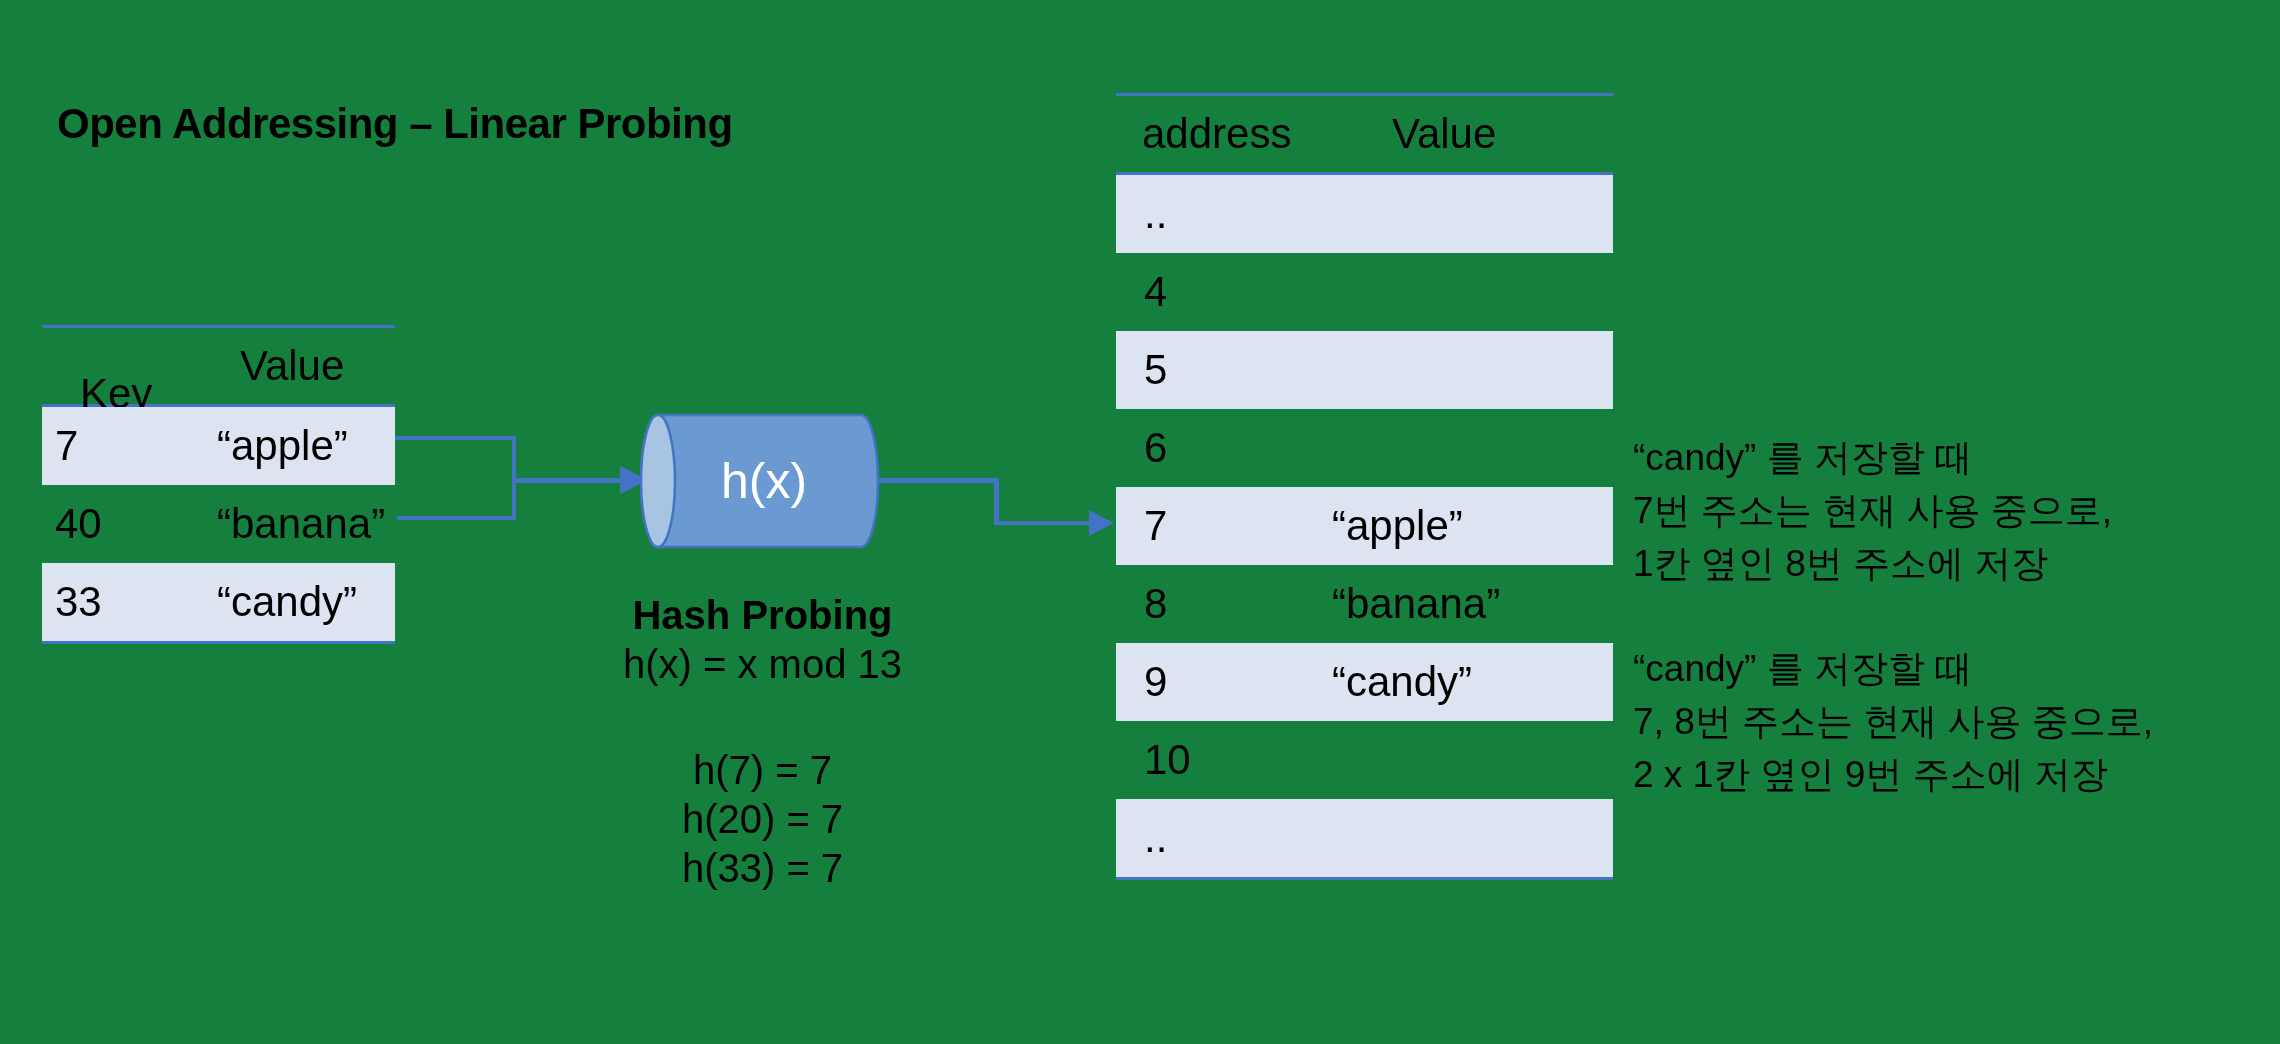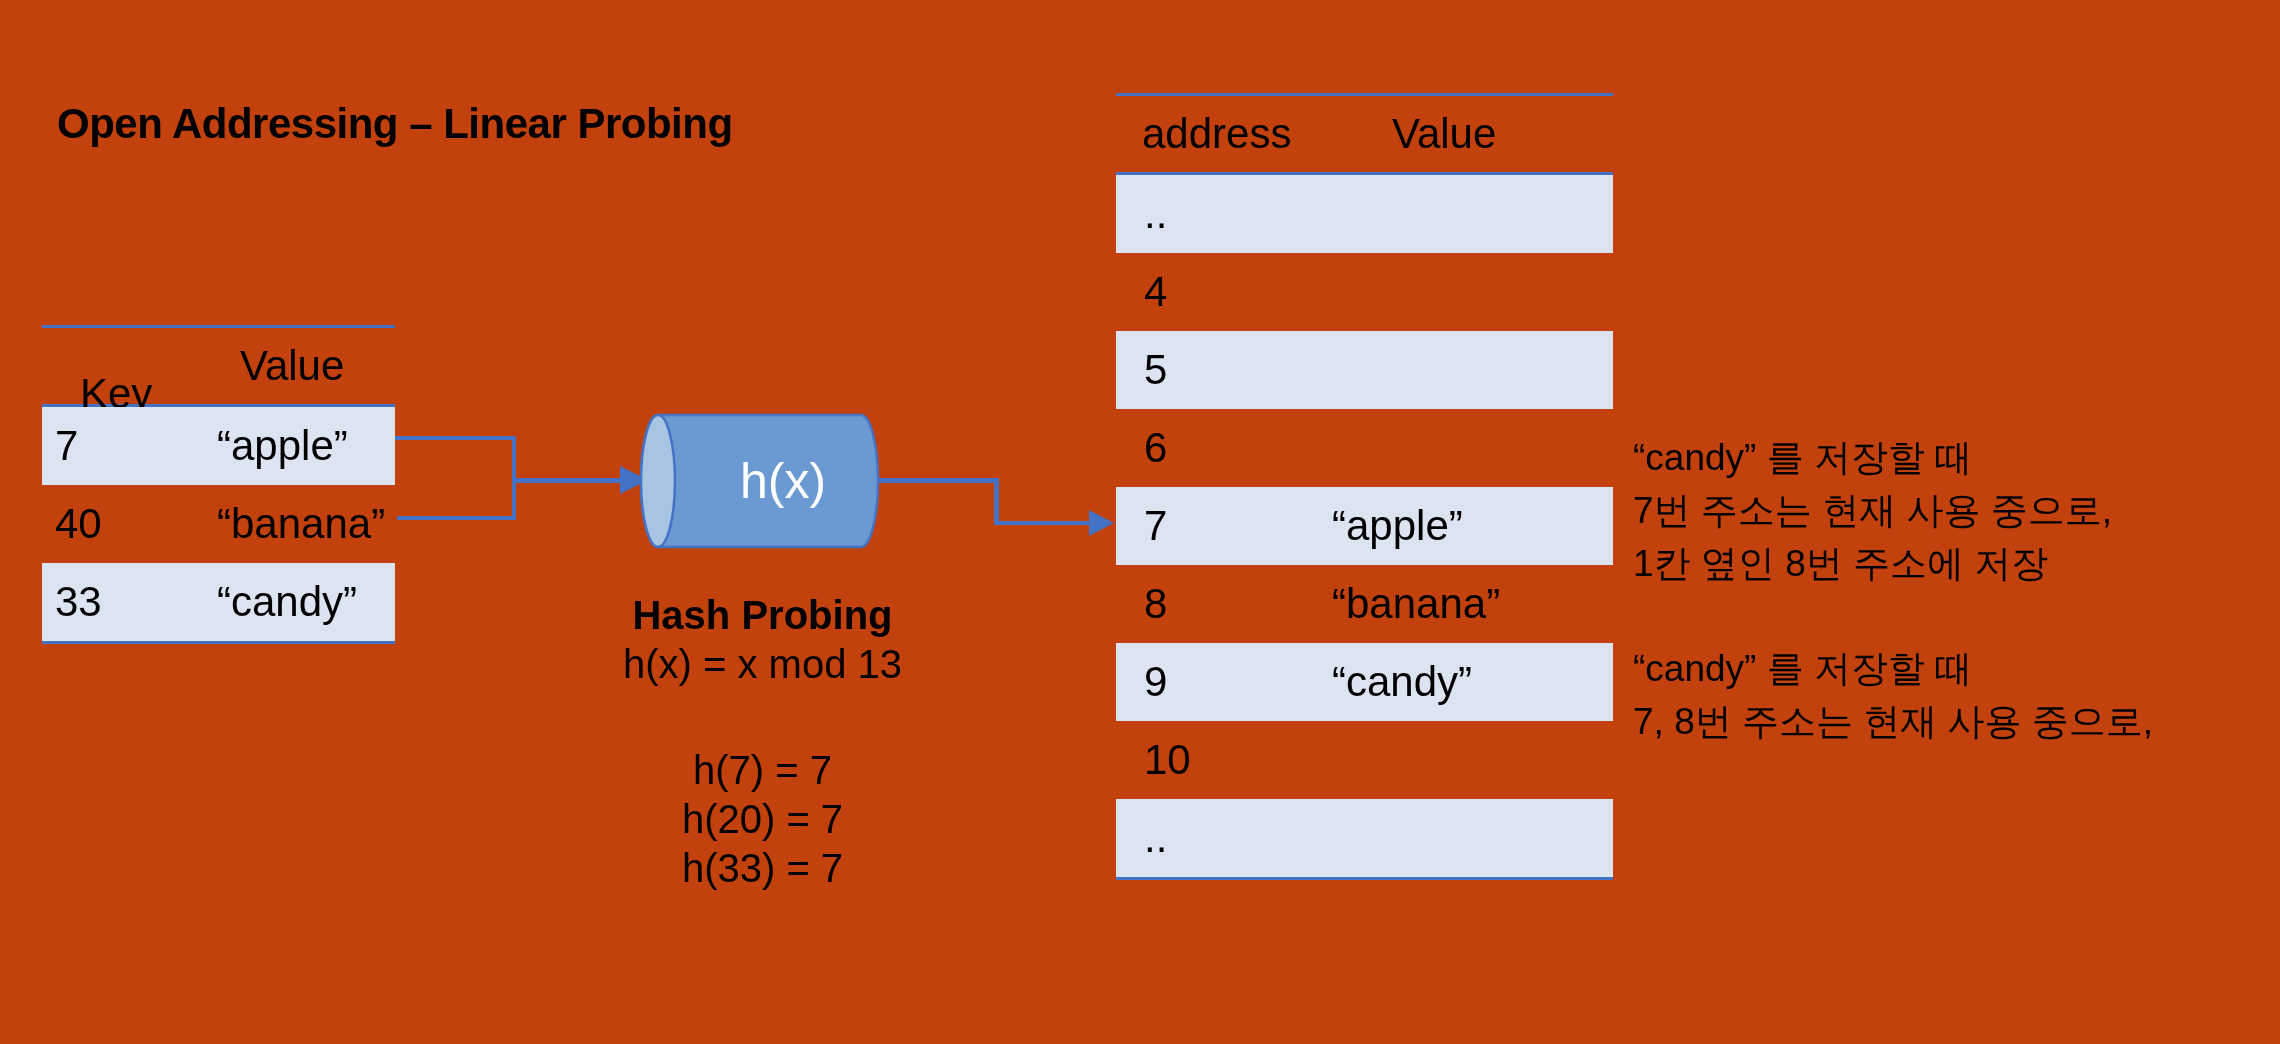--- a/index.html
+++ b/index.html
@@ -1,17 +1,17 @@
 <!DOCTYPE html>
 <html><head>
 <meta charset="utf-8">
 <style>
   html,body{margin:0;padding:0;background:#ffffff;}
   .canvas{
-    position:relative;width:2280px;height:1044px;background:#c2410c;
+    position:relative;width:2280px;height:1044px;background:#15803d;
     font-family:"Liberation Sans", sans-serif;color:#000;overflow:hidden;
   }
   .title{
     position:absolute;left:57px;top:100px;font-size:42px;font-weight:700;
     letter-spacing:-0.5px;white-space:nowrap;
   }
   
   .bline{height:3px;background:#4472C4;}
   .trow{position:relative;height:78px;}
   .trow.header{height:76px;font-weight:400;}
@@ -26,21 +26,21 @@
   .atbl .h1{left:26px;} .atbl .h2{left:276px;}
   .atbl .c1{left:28px;} .atbl .c2{left:216px;}
   
   .cline{position:absolute;background:#4472C4;}
   .ahead{position:absolute;width:0;height:0;}
   .ahead.right{border-top:14px solid transparent;border-bottom:14px solid transparent;border-left:28px solid #4472C4;}
   .ahead2.right{border-top:13px solid transparent;border-bottom:13px solid transparent;border-left:25px solid #4472C4;}
   
   .cyl{position:absolute;left:630px;top:403px;}
   .cyl-label{
-    position:absolute;left:678px;top:452px;width:210px;text-align:center;
+    position:absolute;left:659px;top:452px;width:210px;text-align:center;
     font-size:50px;color:#ffffff;line-height:58px;white-space:nowrap;
   }
   
   .hashblock{
     position:absolute;left:545px;top:591px;width:435px;text-align:center;
     font-size:40px;line-height:49px;
   }
   .hashblock .hname{font-weight:700;}
   .hashblock .hex{margin-top:57px;}
   
@@ -151,15 +151,16 @@
   </div>
 
   <div class="note note1">
     <div>“candy” 를 저장할 때</div>
     <div>7번 주소는 현재 사용 중으로,</div>
     <div>1칸 옆인 8번 주소에 저장</div>
   </div>
   <div class="note note2">
     <div>“candy” 를 저장할 때</div>
     <div>7, 8번 주소는 현재 사용 중으로,</div>
+    <div>2 x 1칸 옆인 9번 주소에 저장</div>
   </div>
 
 </div>
 
 </body></html>

